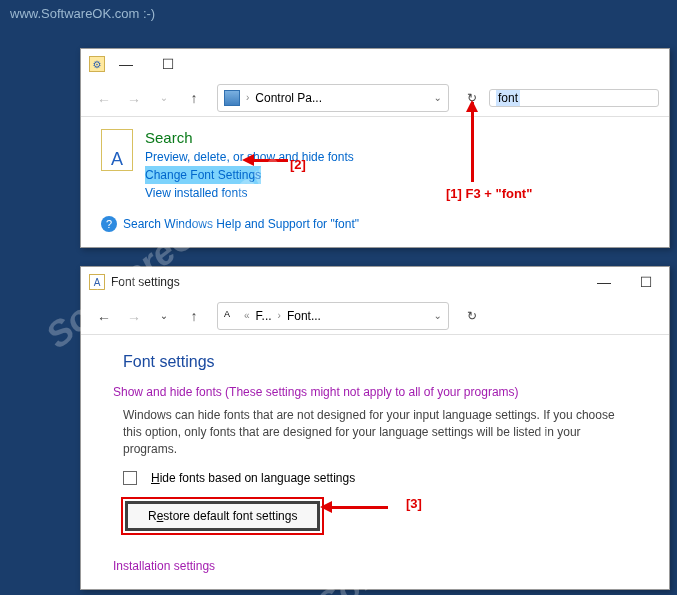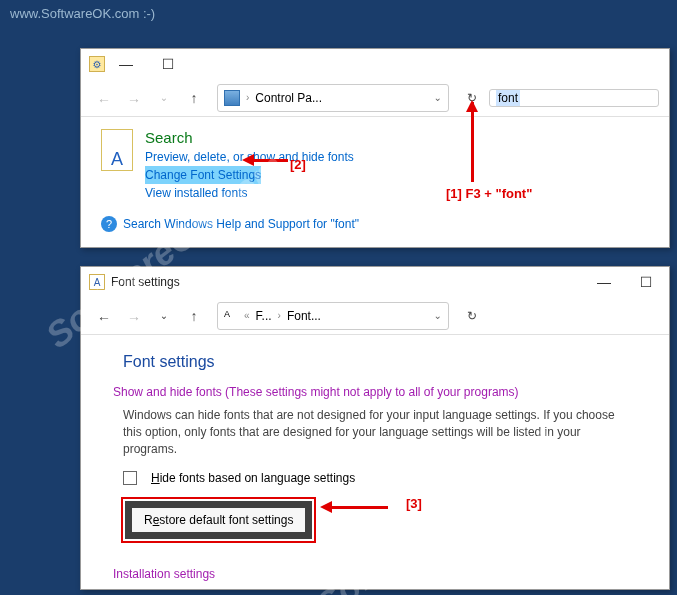--- a/index.html
+++ b/index.html
@@ -198,22 +198,22 @@
       font-size: 12px;
     }
     .checkbox-box {
       width: 14px; height: 14px;
       border: 1px solid #666;
       background: #fff;
     }
     .checkbox-label u { text-decoration: underline; }
     .action-btn {
       margin: 14px 0 0 30px;
-      padding: 5px 12px;
-      border: 7px solid #404040;
+      padding: 5px 20px;
+      border: 3px solid #404040;
       background: #f7f7f7;
       font-size: 12px;
       display: inline-block;
       text-align: center;
     }
     .hl-box {
       border: 2px solid #e00000;
       display: inline-block;
       padding: 2px;
       margin: 12px 0 0 28px;

